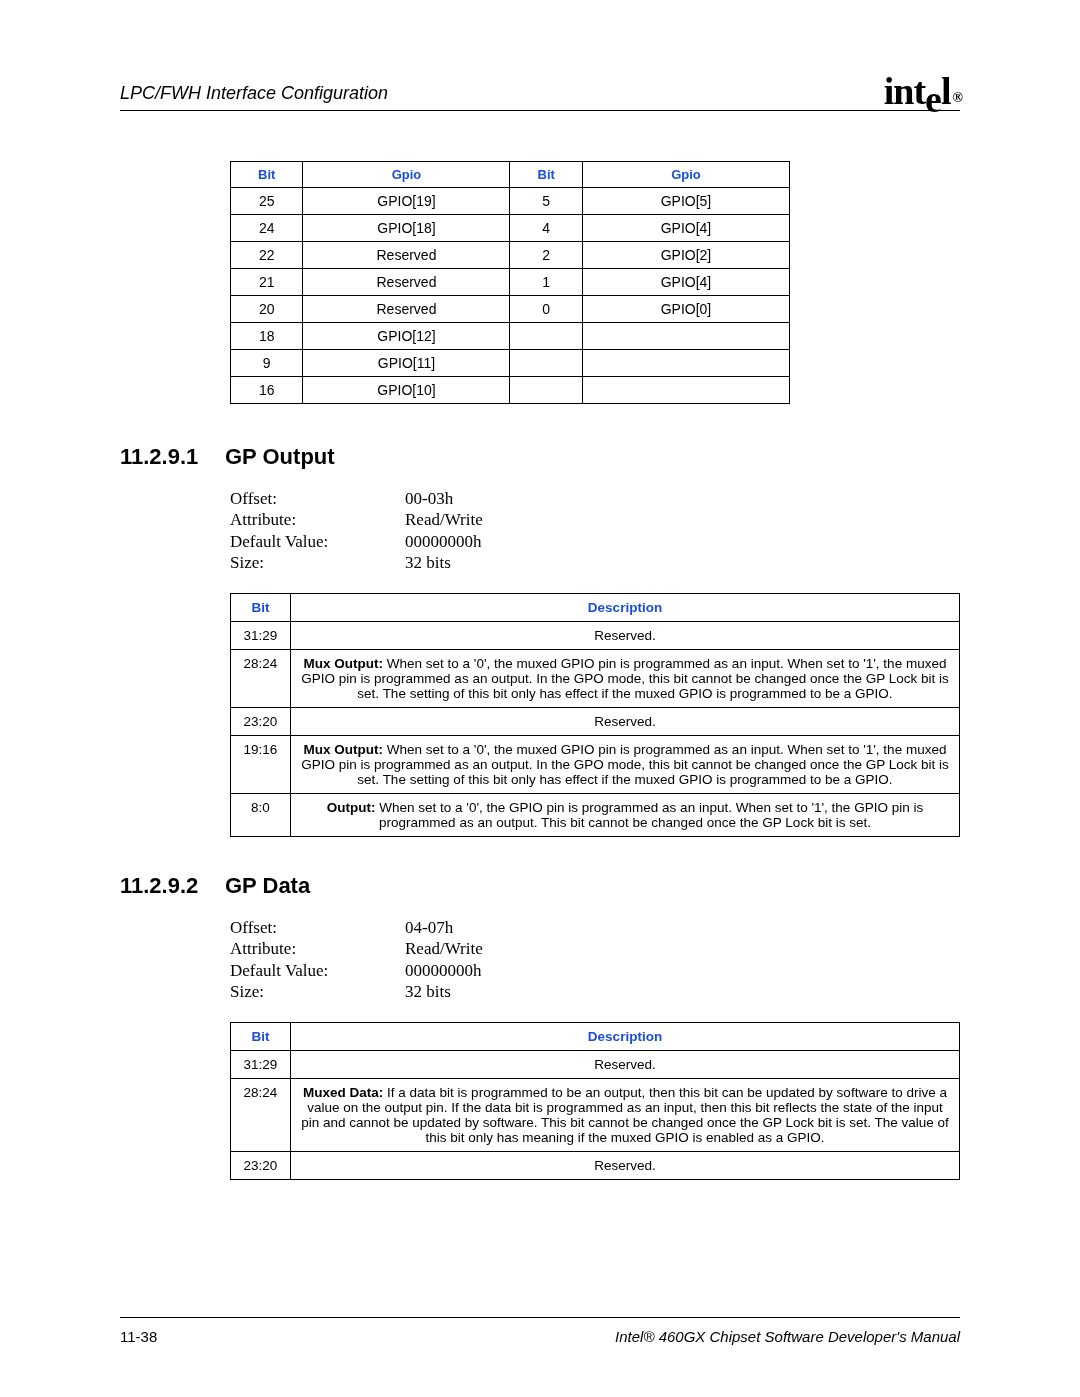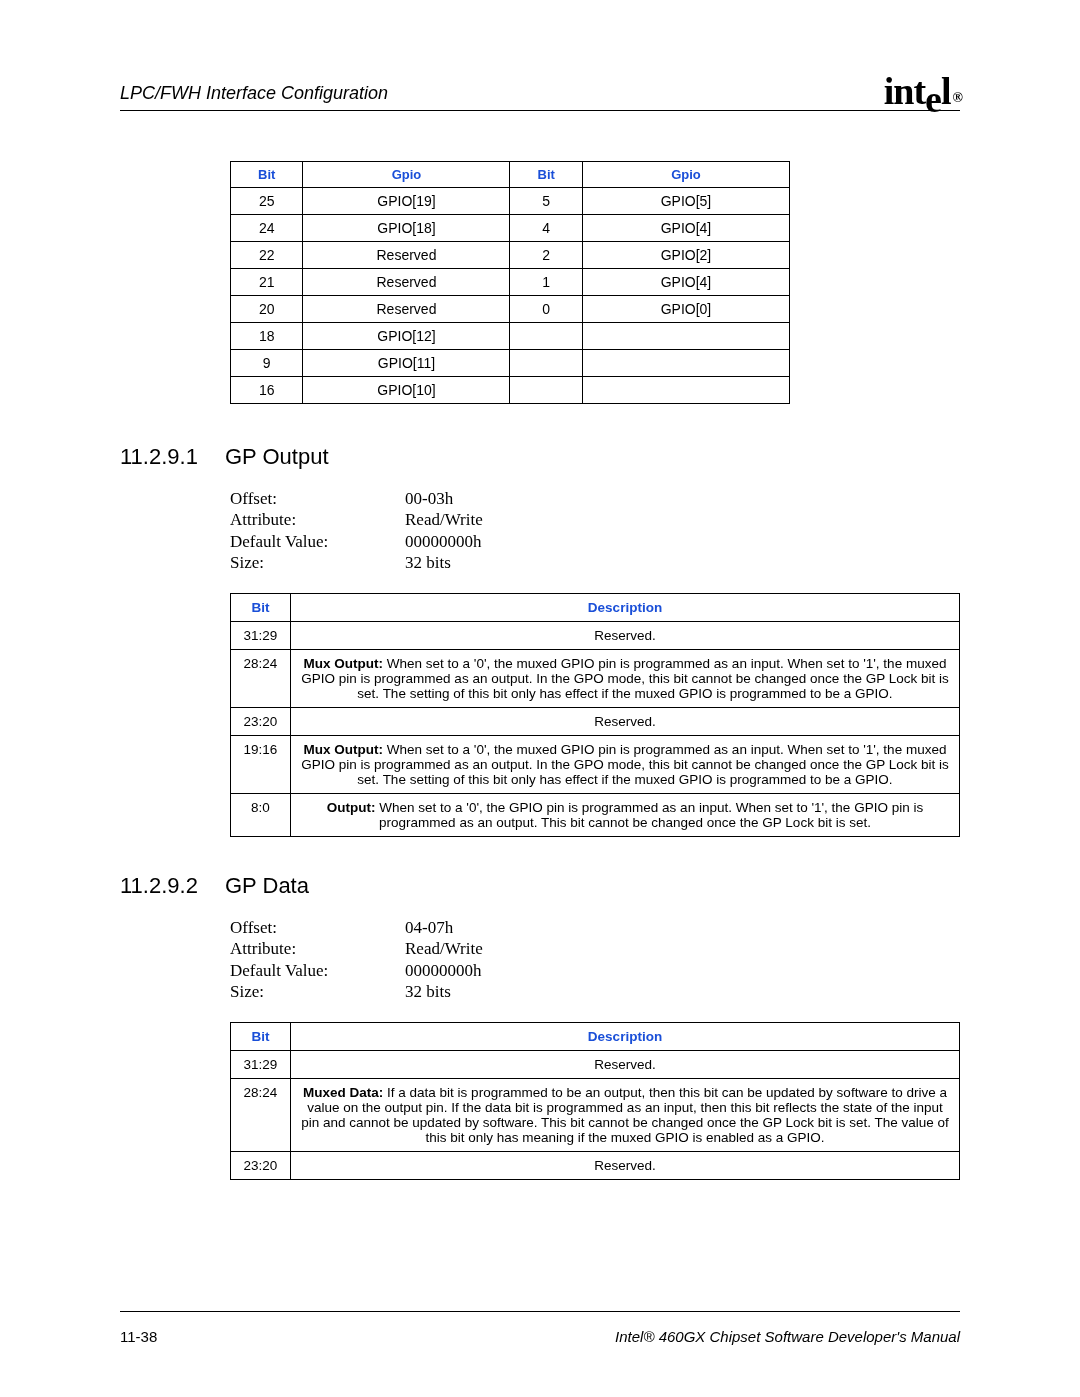--- a/index.html
+++ b/index.html
@@ -65,21 +65,21 @@
     font-weight: bold;
     background: #fff;
     font-size: 13px;
   }
   table.bit-gpio .col-bit { width: 70px; }
   table.bit-gpio .col-gpio { width: 200px; }
 
   .section-heading {
     margin: 0 0 18px 0;
     font-size: 22px;
-    font-weight: normal;
+    font-weight: bold;
   }
   .section-heading .num {
     display: inline-block;
     width: 105px;
   }
 
   .attrs {
     margin: 0 0 20px 110px;
     font-family: "Times New Roman", serif;
     font-size: 17px;
@@ -115,21 +115,21 @@
 
   .footer {
     position: absolute;
     bottom: 52px;
     left: 120px;
     right: 120px;
     display: flex;
     justify-content: space-between;
     font-size: 15px;
     border-top: 1.5px solid #000;
-    padding-top: 16px;
+    padding-top: 10px;
   }
   .footer .right {
     font-style: italic;
   }
 </style>
 </head>
 <body>
 
 <div class="page">
   <div class="header-row">

